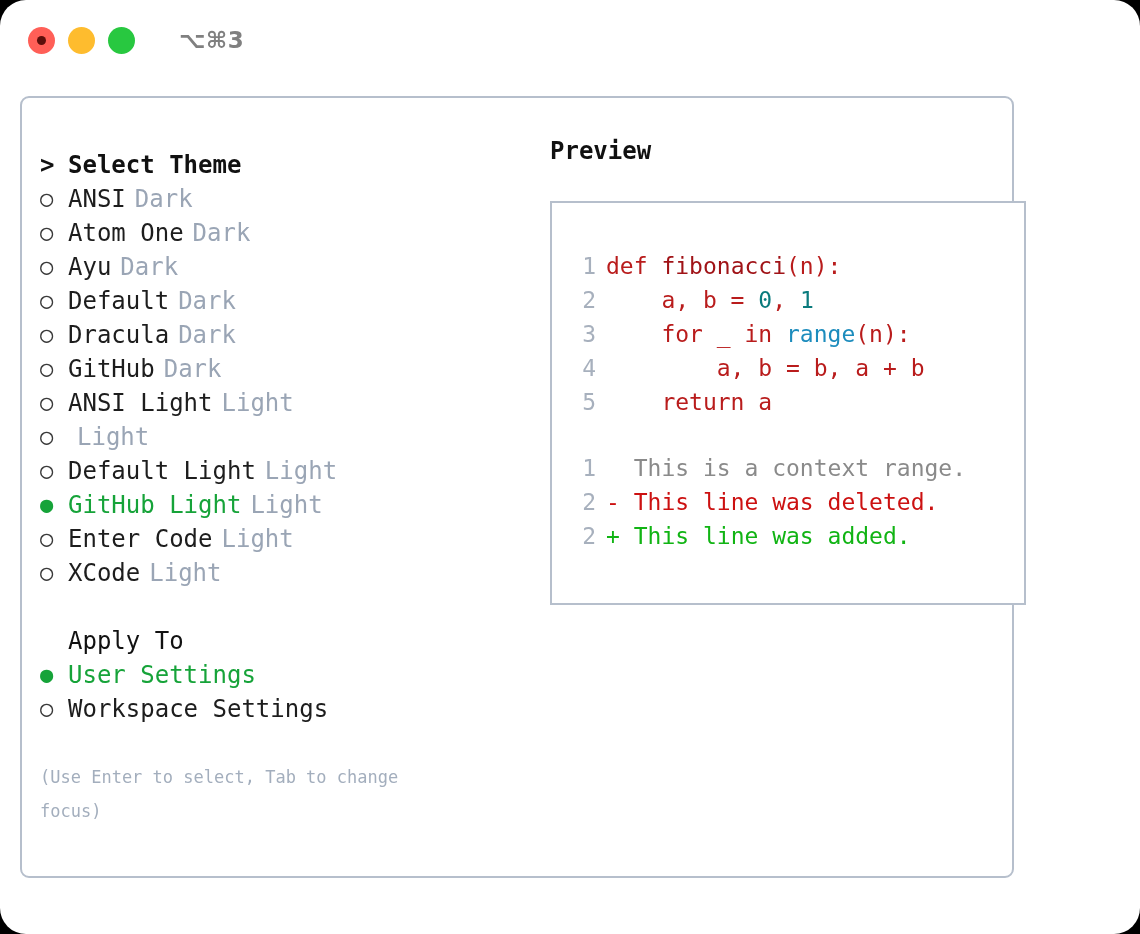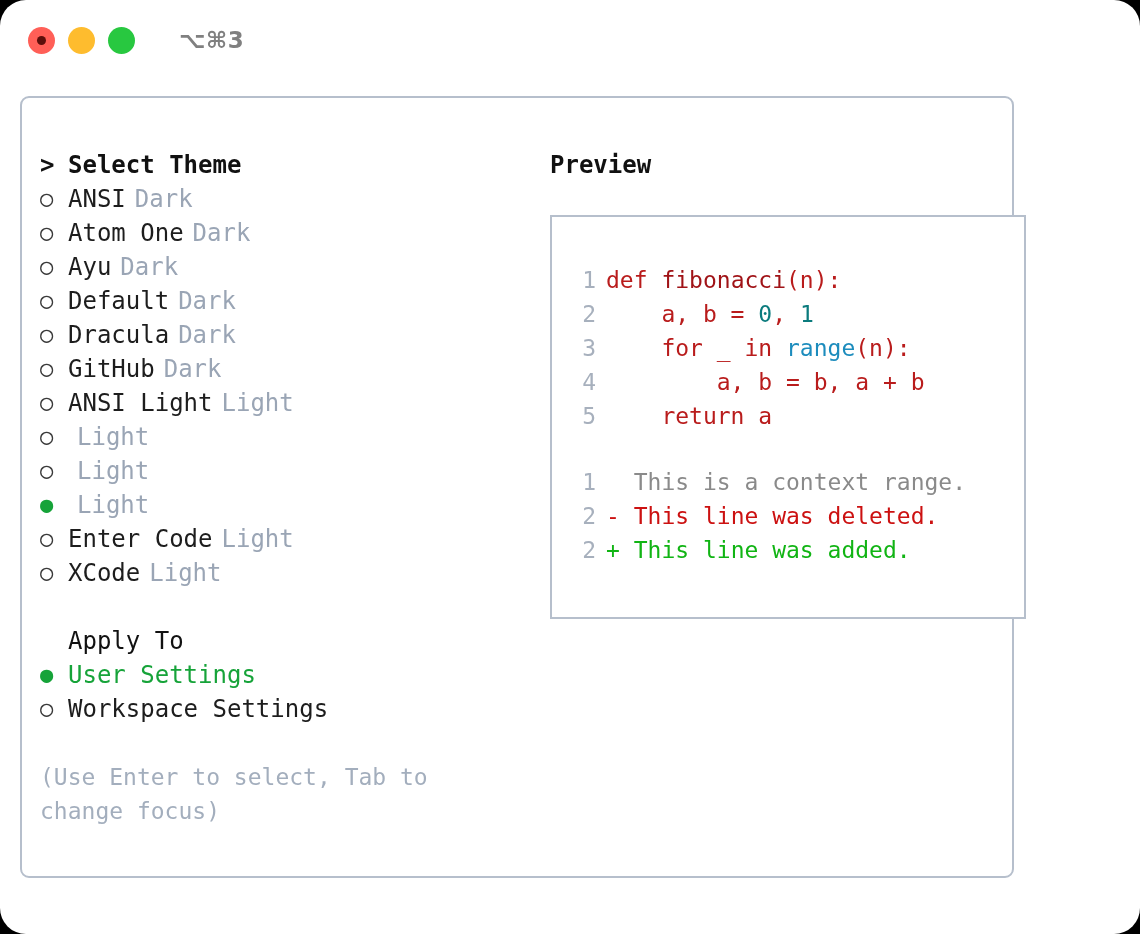--- a/index.html
+++ b/index.html
@@ -136,32 +136,32 @@
   .opt-name.sel { color: #16a339; }
   .opt-tag {
     color: #9aa5b5;
     margin-left: 9px;
   }
 
   .spacer-sm { height: 34px; }
 
   .hint {
     margin-top: 34px;
-    font-size: 23px;
+    font-size: 17px;
     line-height: 34px;
     color: #a3aebd;
     width: 420px;
     white-space: pre-wrap;
   }
 
   
   .right-col {
     position: absolute;
     left: 480px;
-    top: 50px;
+    top: 36px;
     width: 490px;
     padding-left: 48px;
   }
   .preview-title {
     font-size: 24px;
     font-weight: bold;
     color: #111111;
     height: 34px;
     line-height: 34px;
   }
@@ -226,22 +226,22 @@
 
         <div id="theme-list">
             <div class="opt-row"><span class="bullet">○</span><span class="opt-name">ANSI</span><span class="opt-tag">Dark</span></div>
             <div class="opt-row"><span class="bullet">○</span><span class="opt-name">Atom One</span><span class="opt-tag">Dark</span></div>
             <div class="opt-row"><span class="bullet">○</span><span class="opt-name">Ayu</span><span class="opt-tag">Dark</span></div>
             <div class="opt-row"><span class="bullet">○</span><span class="opt-name">Default</span><span class="opt-tag">Dark</span></div>
             <div class="opt-row"><span class="bullet">○</span><span class="opt-name">Dracula</span><span class="opt-tag">Dark</span></div>
             <div class="opt-row"><span class="bullet">○</span><span class="opt-name">GitHub</span><span class="opt-tag">Dark</span></div>
             <div class="opt-row"><span class="bullet">○</span><span class="opt-name">ANSI Light</span><span class="opt-tag">Light</span></div>
             <div class="opt-row"><span class="bullet">○</span><span class="opt-tag">Light</span></div>
-            <div class="opt-row"><span class="bullet">○</span><span class="opt-tag">Light</span></div>
-            <div class="opt-row"><span class="bullet on">●</span><span class="opt-tag">Light</span></div>
+            <div class="opt-row"><span class="bullet">○</span><span class="opt-name">Default Light</span><span class="opt-tag">Light</span></div>
+            <div class="opt-row"><span class="bullet on">●</span><span class="opt-name sel">GitHub Light</span><span class="opt-tag">Light</span></div>
             <div class="opt-row"><span class="bullet">○</span><span class="opt-name">Enter Code</span><span class="opt-tag">Light</span></div>
             <div class="opt-row"><span class="bullet">○</span><span class="opt-name">XCode</span><span class="opt-tag">Light</span></div>
           </div>
 
         <div class="spacer-sm"></div>
 
         <div class="section-head">
           <span class="head-marker blank">&nbsp;</span>
           <span>Apply To</span>
         </div>

